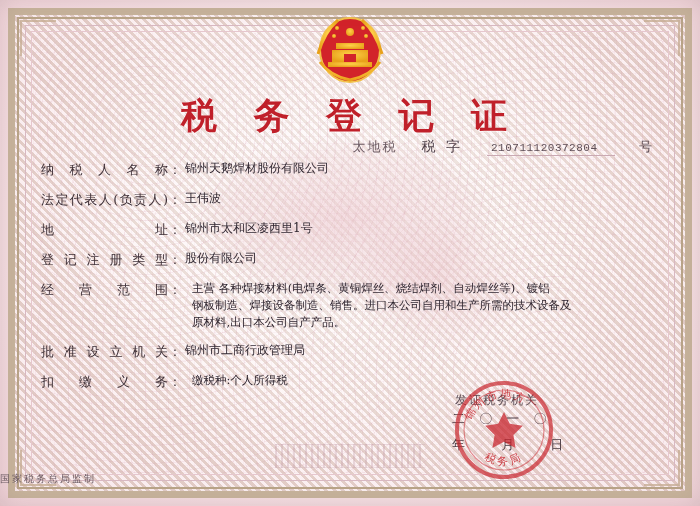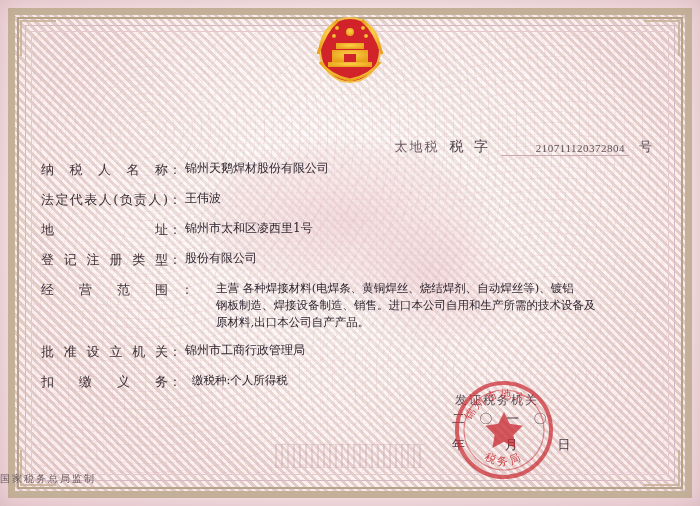--- a/index.html
+++ b/index.html
@@ -74,30 +74,30 @@
   .title{
     position:absolute;left:0;right:0;top:92px;text-align:center;
     font-family:"DejaVu Serif","Liberation Serif",serif;
     font-size:36px;font-weight:bold;letter-spacing:12px;
     color:#c0202a;
     text-shadow:0 1px 0 rgba(255,255,255,.6);
   }
   
   .taxno{
     position:absolute;right:46px;top:138px;
-    display:flex;align-items:flex-end;gap:10px;
+    display:flex;align-items:flex-end;gap:24px;
     font-family:"DejaVu Serif","Liberation Serif",serif;
     color:#5a4a52;font-size:12px;
   }
   .taxno .lbl{font-size:13px;color:#6b5a62;letter-spacing:2px;}
   .taxno .big{font-size:14px;letter-spacing:3px;color:#4b3d45;}
   .taxno .num{
-    font-family:Liberation Serif, serif;
+    font-family:Liberation Mono, monospace;
     font-size:11px;letter-spacing:.5px;color:#5f5058;
-    border-bottom:1px solid #caa9b3;padding:0 4px 1px 4px;min-width:120px;text-align:right;
+    border-bottom:1px solid #caa9b3;padding:0 4px 1px 4px;min-width:120px;text-align:left;
   }
   .taxno .suffix{font-size:13px;letter-spacing:2px;}
 
   
   .fields{
     position:absolute;left:41px;top:160px;right:46px;
   }
   .row{
     display:flex;align-items:flex-start;margin-bottom:8px;min-height:22px;
   }
@@ -108,38 +108,38 @@
     line-height:20px;
   }
   .row .colon{
     width:12px;flex:0 0 12px;text-align:center;font-size:13px;color:#3f3138;line-height:20px;
   }
   .row .value{
     flex:1;font-family:"DejaVu Serif","Liberation Serif",serif;
     font-size:12px;color:#2f2630;line-height:17px;
     padding-left:4px;
   }
-  .row.tall{min-height:54px;gap:12px;}
+  .row.tall{min-height:54px;}
   .value .ln{display:block;}
   .value .small{font-size:11.5px;margin-left:7px;}
 
   
   .seal{
     position:absolute;left:452px;top:378px;width:104px;height:104px;
     pointer-events:none;
   }
   .seal svg{display:block;opacity:.82}
   
   .dateline{
     position:absolute;left:452px;top:410px;width:160px;
     font-family:"DejaVu Serif","Liberation Serif",serif;
     font-size:13px;color:#4a3b43;letter-spacing:5px;
   }
   .dateline .d1{display:block;}
-  .dateline .d2{display:block;margin-top:8px;letter-spacing:16px;font-family:Liberation Mono, monospace;}
+  .dateline .d2{display:block;margin-top:8px;letter-spacing:16px;}
   
   .authority{
     position:absolute;left:455px;top:392px;width:140px;
     font-family:"DejaVu Serif","Liberation Serif",serif;
     font-size:12px;color:#5a4a52;letter-spacing:2px;
   }
   
   .bottom-orn{
     position:absolute;left:50%;bottom:38px;transform:translateX(-50%);
     width:150px;height:22px;
@@ -201,20 +201,21 @@
       <rect x="36" y="44" width="12" height="8" fill="#d2232a"></rect>
 
       <circle cx="42" cy="22" r="4" fill="url(#gold)"></circle>
       <circle cx="29" cy="18" r="2" fill="url(#gold)"></circle>
       <circle cx="26" cy="26" r="2" fill="url(#gold)"></circle>
       <circle cx="55" cy="18" r="2" fill="url(#gold)"></circle>
       <circle cx="58" cy="26" r="2" fill="url(#gold)"></circle>
     </svg>
   </div>
 
+  <div class="title">税 务 登 记 证</div>
 
   <div class="taxno">
     <span class="lbl">太地税</span>
     <span class="big">税  字</span>
     <span class="num">210711120372804</span>
     <span class="suffix">号</span>
   </div>
 
   <div class="fields">
 

